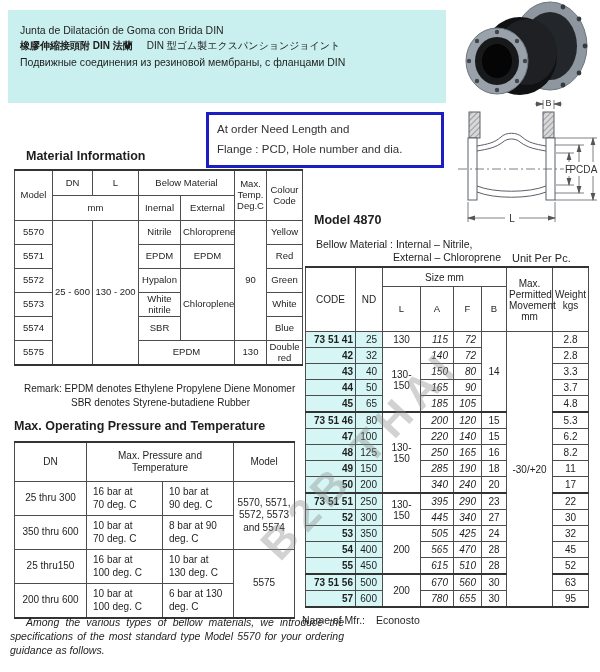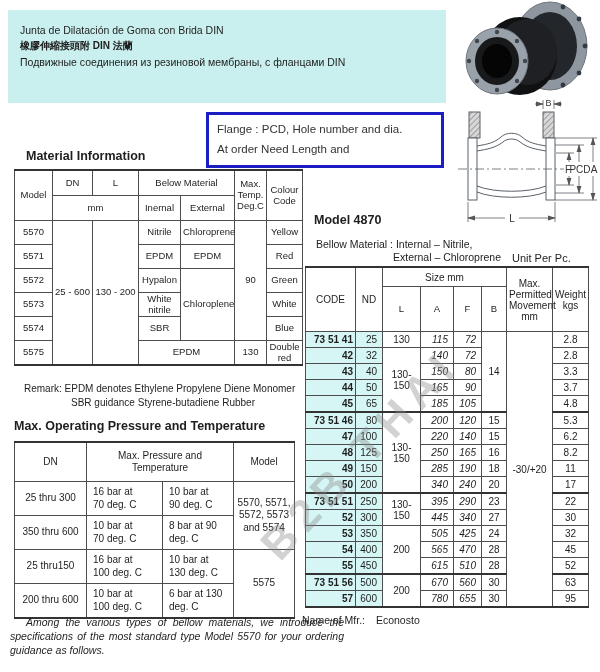--- a/index.html
+++ b/index.html
@@ -70,20 +70,21 @@
 </style>
 </head>
 <body>
 
 <div class="abs header-band">
   <div class="sub-row">
     <span class="es">Junta de Dilatación de Goma con Brida DIN</span>
   </div>
   <div class="sub-row2">
     <span class="zh">橡膠伸縮接頭附 DIN 法蘭</span>
+    <span class="ja">DIN 型ゴム製エクスパンションジョイント</span>
   </div>
   <div class="ru">Подвижные соединения из резиновой мембраны, с фланцами DIN</div>
 </div>
 
 <div class="abs photo">
   <svg width="148" height="104" viewBox="0 0 148 104">
     <ellipse cx="98" cy="46" rx="37" ry="44" fill="#8e979f" stroke="#6d747b"></ellipse>
     <ellipse cx="98" cy="46" rx="27" ry="34" fill="#23262a"></ellipse>
     <g fill="#343a40">
       <circle cx="111" cy="7" r="2.4"></circle>
@@ -104,22 +105,22 @@
         <circle cx="65" cy="81" r="2.2"></circle>
       <circle cx="45" cy="90" r="2.2"></circle>
         <circle cx="25" cy="81" r="2.2"></circle>
       <circle cx="17" cy="61" r="2.2"></circle>
         <circle cx="25" cy="41" r="2.2"></circle>
     </g>
   </svg>
 </div>
 
 <div class="abs order-note">
+  <div>At order Need Length and</div>
   <div>Flange : PCD, Hole number and dia.</div>
-  <div>At order Need Length and</div>
 </div>
 
 <div class="abs diagram">
   <svg width="152" height="142" viewBox="0 0 152 142">
     <defs>
       <pattern id="hatch" width="4" height="4" patternUnits="userSpaceOnUse" patternTransform="rotate(45)">
         <rect width="4" height="4" fill="#d8d8d8"></rect>
         <line x1="0" y1="0" x2="0" y2="4" stroke="#777" stroke-width="1.2"></line>
       </pattern>
       <marker id="arr" markerWidth="8" markerHeight="8" refX="7" refY="4" orient="auto" markerUnits="userSpaceOnUse">
@@ -235,21 +236,21 @@
       <td colspan="2">EPDM</td>
       <td>130</td>
       <td class="pre">Double
 red</td>
     </tr>
   </tbody>
 </table>
 
 <div class="abs remark">
   <div>Remark:  EPDM denotes Ethylene Propylene Diene Monomer</div>
-  <div class="l2">SBR guidance Styrene-butadiene Rubber</div>
+  <div class="l2">SBR denotes Styrene-butadiene Rubber</div>
 </div>
 
 <div class="abs press-heading">Max. Operating Pressure and Temperature</div>
 
 <table class="abs tbl press">
   <colgroup>
     <col style="width:72px">
       <col style="width:76px">
       <col style="width:71px">
       <col style="width:61px">

